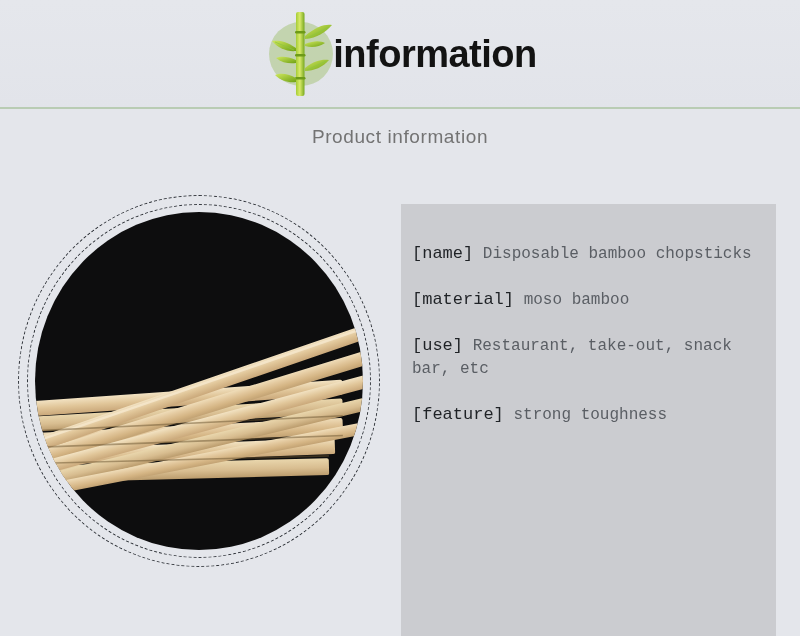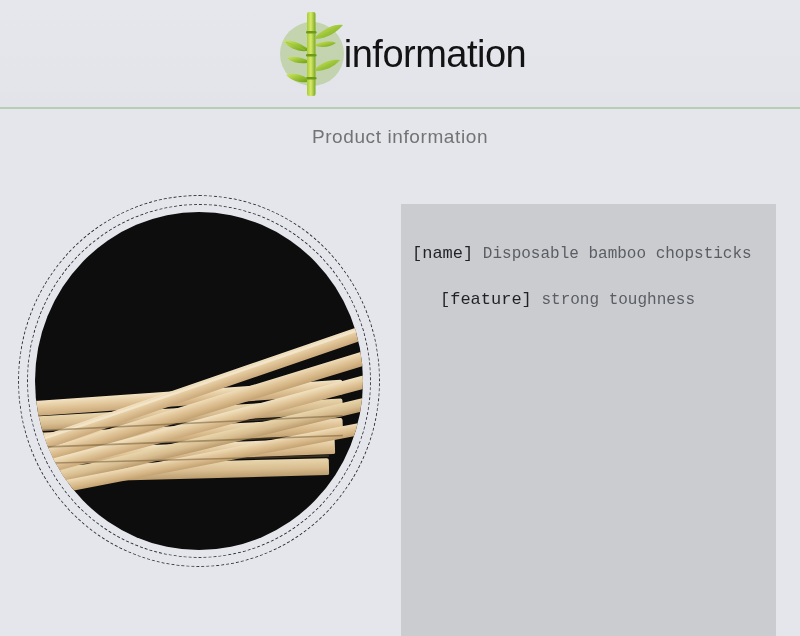--- a/index.html
+++ b/index.html
@@ -53,21 +53,21 @@
   }
   .brand-svg {
     position: absolute;
     left: 0;
     top: -6px;
     width: 76px;
     height: 88px;
   }
   .header-title {
     font-size: 38px;
-    font-weight: normal;
+    font-weight: bold;
     color: #131313;
     letter-spacing: -0.5px;
     line-height: 1;
     position: relative;
     z-index: 2;
   }
   .header-rule {
     position: absolute;
     left: 0;
     top: 107px;
@@ -152,21 +152,21 @@
   .spec-list {
     position: absolute;
     left: 11px;
     top: 38px;
     width: 360px;
   }
   .spec-row {
     margin-bottom: 22px;
     line-height: 1.42;
   }
-  .spec-row:last-child { margin-bottom: 0; margin-left: 28px; }
+  .spec-row:last-child { margin-bottom: 0; }
   .spec-key {
     font-size: 17px;
     color: #1f2226;
   }
   .spec-val {
     font-size: 16px;
     color: #5a5e64;
   }
   .spec-val-indent {
     display: block;
@@ -279,22 +279,30 @@
 </div>
 
 <div class="spec-panel">
   <div class="spec-list">
 
     <div class="spec-row">
       <span class="spec-key">[name]</span>
       <span class="spec-val">Disposable bamboo chopsticks</span>
     </div>
 
-
-
+    <div class="spec-row">
+      <span class="spec-key">[material]</span>
+      <span class="spec-val">moso bamboo</span>
+    </div>
+
+
+    <div class="spec-row">
+      <span class="spec-key">[use]</span>
+      <span class="spec-val">Restaurant, take-out, snack bar, etc</span>
+    </div>
 
     <div class="spec-row">
       <span class="spec-key">[feature]</span>
       <span class="spec-val">strong toughness</span>
     </div>
 
   </div>
 </div>
 
 </body></html>

